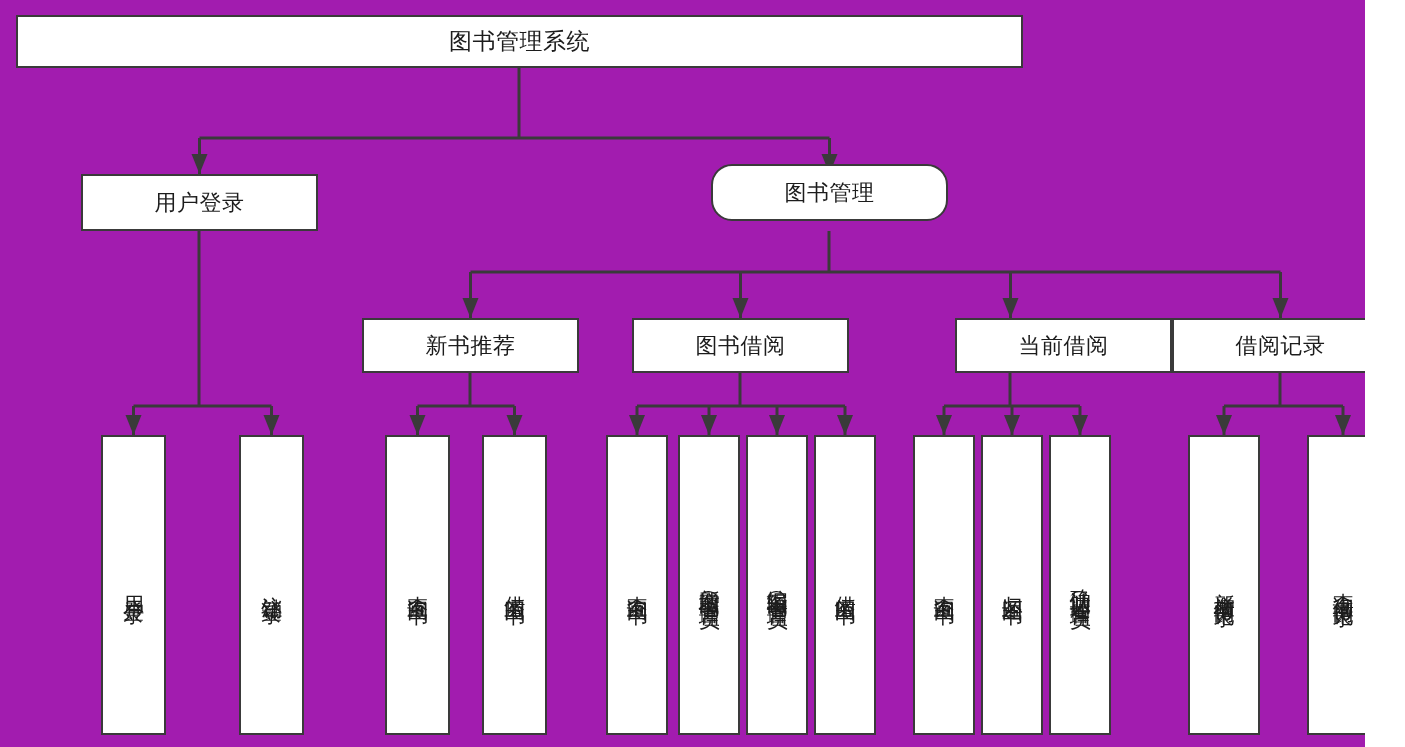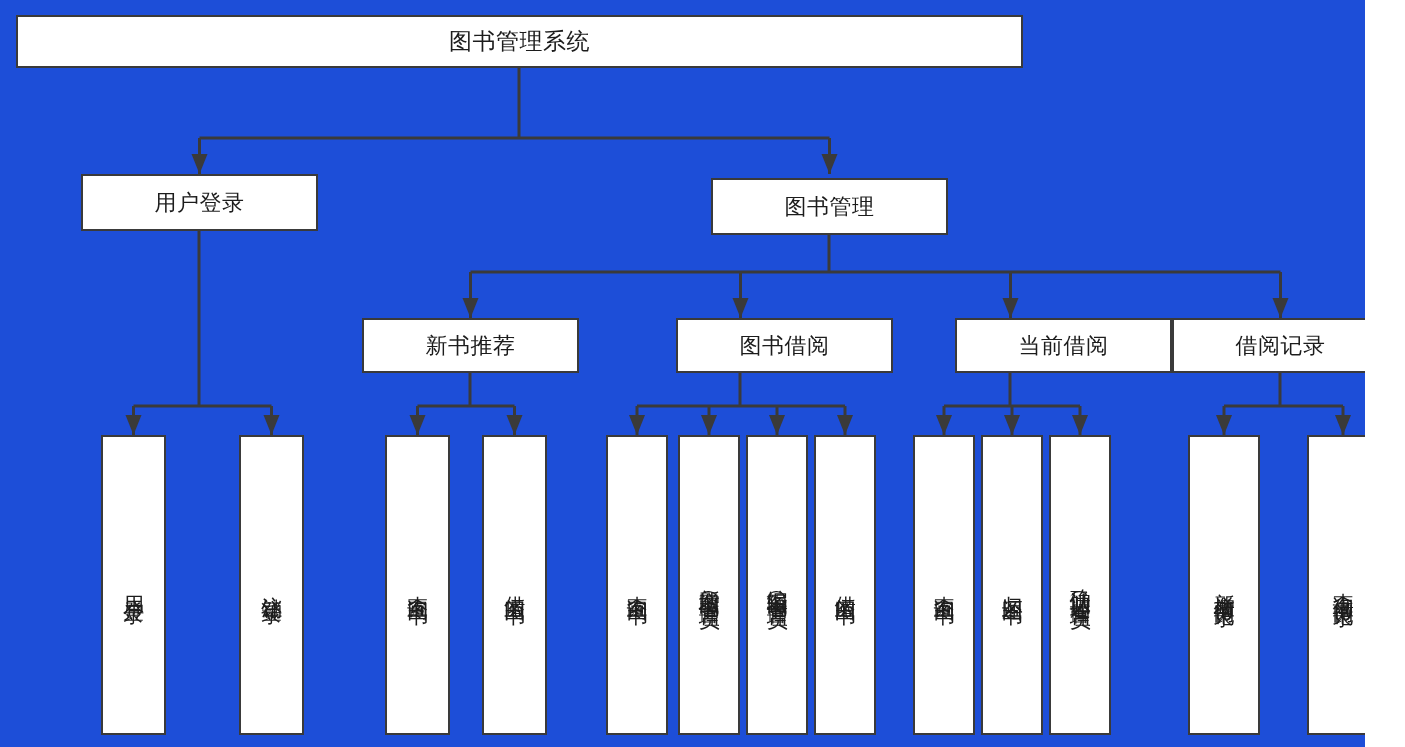--- a/index.html
+++ b/index.html
@@ -7,21 +7,21 @@
     padding: 0;
     background: #ffffff;
   }
   body {
     font-family: "DejaVu Sans", "Liberation Sans", sans-serif;
   }
   #diagram-root {
     position: relative;
     width: 1365px;
     height: 747px;
-    background: #1d4ed8;
+    background: #a21caf;
     overflow: hidden;
   }
   svg.diagram-canvas {
     position: absolute;
     left: 0;
     top: 0;
     width: 1405px;
     height: 747px;
   }
   .node-box {
@@ -121,27 +121,27 @@
       <line x1="1343" y1="406" x2="1343" y2="435" stroke="#3a3a3a" stroke-width="3"></line>
       <polygon points="1335,415 1351,415 1343,435" fill="#3a3a3a"></polygon>
     </svg>
   <div id="node-layer">
       <div class="node-box" style="left: 16px; top: 15px; width: 1007px; height: 53px;">
         <span class="node-label-h node-label-root">图书管理系统</span>
       </div>
       <div class="node-box" style="left: 81px; top: 174px; width: 237px; height: 57px;">
         <span class="node-label-h">用户登录</span>
       </div>
-      <div class="node-box" style="left: 711px; top: 178px; width: 237px; height: 57px;">
+      <div class="node-box" style="left: 711px; top: 164px; width: 237px; height: 57px; border-radius: 21px;">
         <span class="node-label-h">图书管理</span>
       </div>
       <div class="node-box" style="left: 362px; top: 318px; width: 217px; height: 55px;">
         <span class="node-label-h">新书推荐</span>
       </div>
-      <div class="node-box" style="left: 632px; top: 318px; width: 217px; height: 55px; margin-left: 44px;">
+      <div class="node-box" style="left: 632px; top: 318px; width: 217px; height: 55px;">
         <span class="node-label-h">图书借阅</span>
       </div>
       <div class="node-box" style="left: 955px; top: 318px; width: 217px; height: 55px;">
         <span class="node-label-h">当前借阅</span>
       </div>
       <div class="node-box" style="left: 1172px; top: 318px; width: 217px; height: 55px;">
         <span class="node-label-h">借阅记录</span>
       </div>
       <div class="node-box" style="left: 101px; top: 435px; width: 65px; height: 300px;">
         <span class="node-label-v">用户登录</span>

